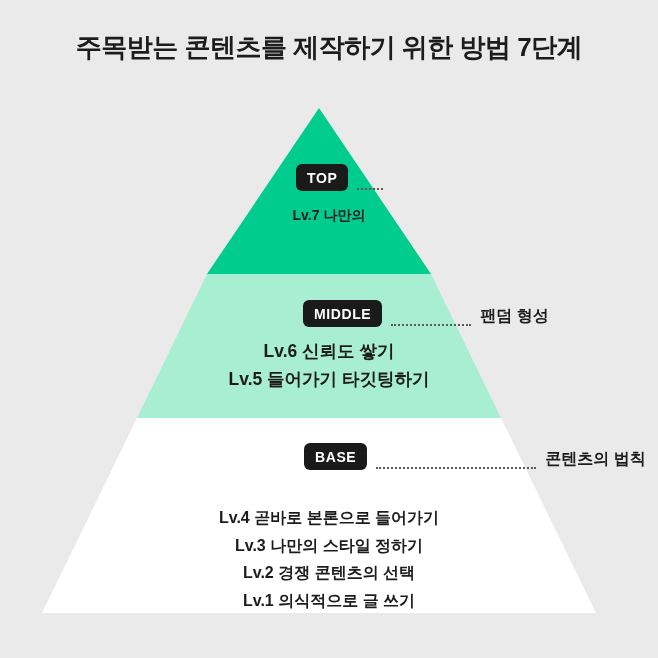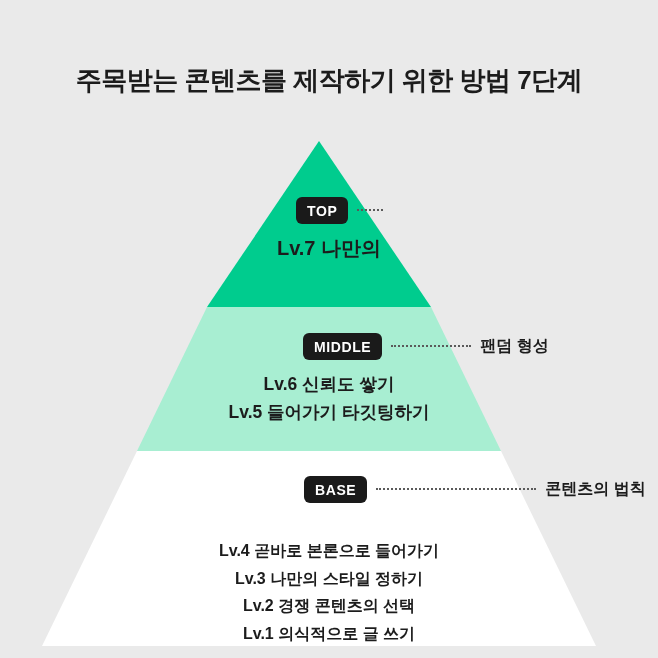--- a/index.html
+++ b/index.html
@@ -15,21 +15,20 @@
     overflow: hidden;
     position: relative;
   }
 
   #infographic {
     position: absolute;
     left: 0;
     top: 0;
     width: 658px;
     height: 482px;
-    margin-top: 33px;
   }
 
   
   .title {
     position: absolute;
     left: 0;
     top: 30px;
     width: 658px;
     text-align: center;
     font-size: 26px;
@@ -56,37 +55,37 @@
     color: #1c1c1c;
     font-weight: bold;
     white-space: nowrap;
     line-height: 28px;
   }
   .tier-text .line {
     display: block;
   }
   #top-text {
     top: 201px;
-    font-size: 20px;
+    font-size: 14px;
   }
   #middle-text {
     top: 337px;
     font-size: 17.5px;
   }
   #base-text {
     top: 504px;
     font-size: 16px;
     line-height: 27.5px;
   }
 
   
   .callout {
     position: absolute;
     display: flex;
-    align-items: center;
+    align-items: flex-end;
     height: 27px;
   }
   .badge {
     background: #1a1a1a;
     color: #ffffff;
     border-radius: 6px;
     font-size: 14px;
     font-weight: bold;
     letter-spacing: 0.6px;
     display: flex;

